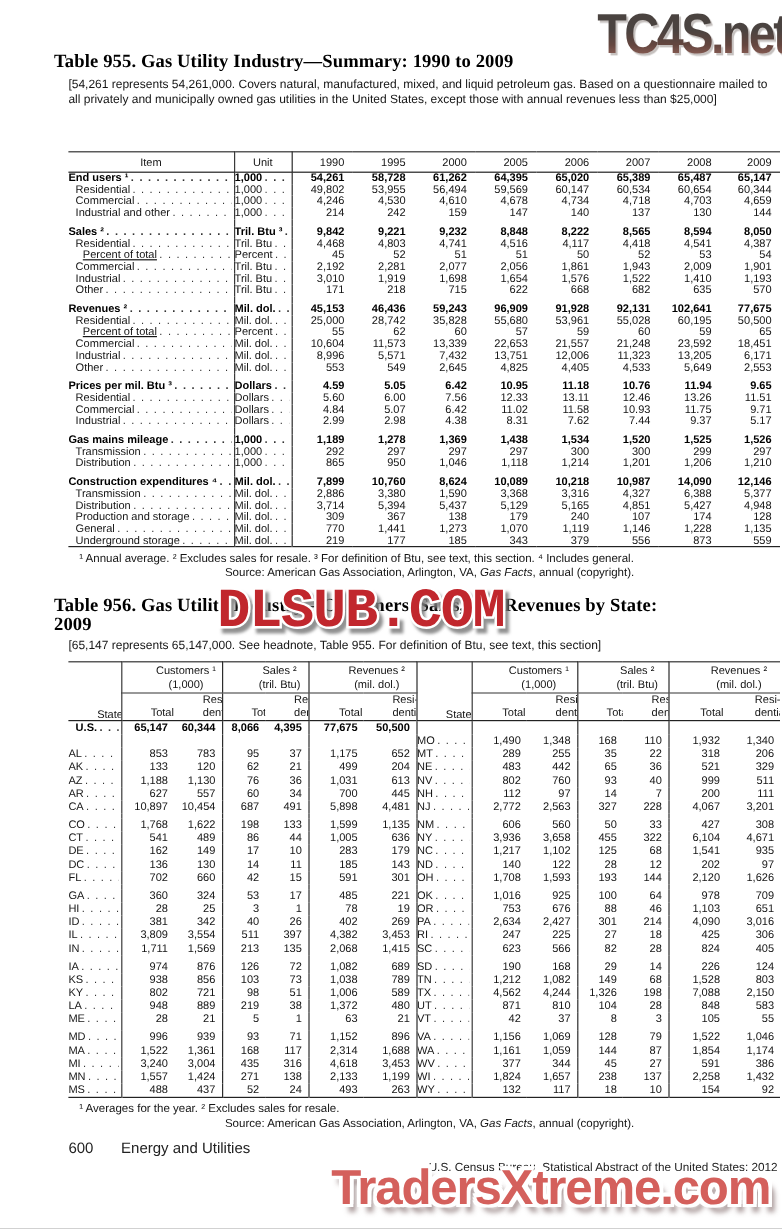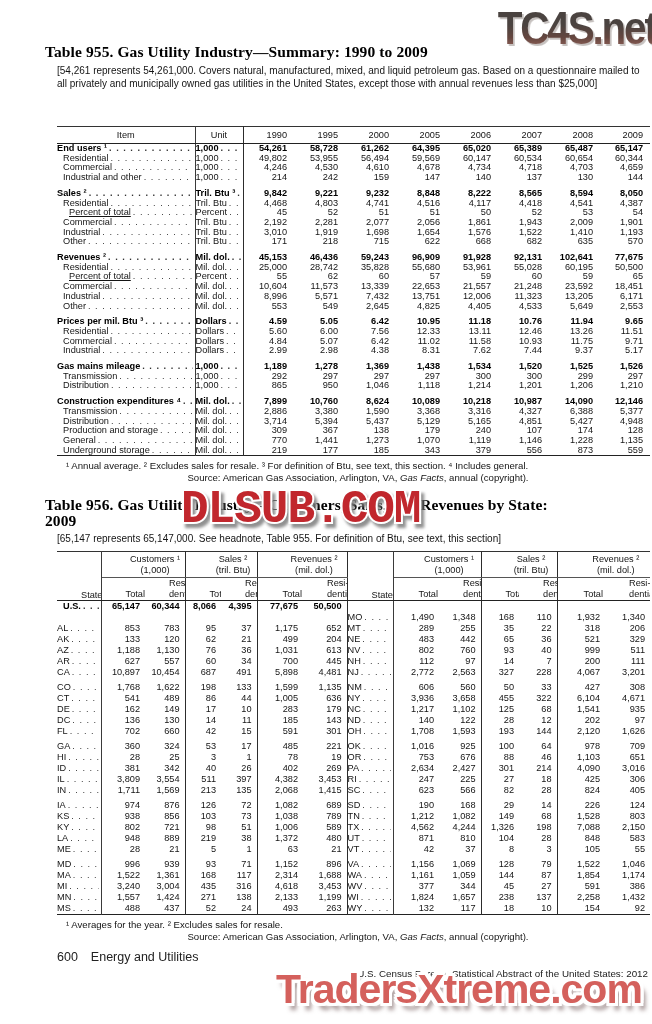--- a/index.html
+++ b/index.html
@@ -57,21 +57,21 @@
   #t956 td.num{padding-right:5px;}
   #t956{border-bottom:1.6px solid #222;}
   #t956 tr.sp td{height:4px;}
 
   
   .fn{font-size:9.6px;line-height:11.5px;padding-left:9px;margin-top:4px;color:#141414;}
   .src{font-size:9.6px;line-height:11.5px;padding-left:9px;color:#141414;text-align:center;}
 
   
   .footer-left{position:absolute;left:57px;top:950px;font-size:12.5px;color:#222;}
-  .footer-left .pgnum{margin-right:13px;}
+  .footer-left .pgnum{margin-right:23px;}
   .footer-right{position:absolute;right:4px;top:968px;font-size:9.8px;color:#222;}
 
   
   .wm{position:absolute;white-space:nowrap;z-index:6;pointer-events:none;}
   .wm-top{top:0px;right:-4px;font-family:"Liberation Sans",sans-serif;font-weight:900;
           font-size:47px;letter-spacing:-2.5px;transform:scaleX(.86);transform-origin:100% 0;
           background:linear-gradient(180deg,#4a4340 0%,#4a4340 45%,#64463f 68%,#96655c 90%,#a3736a 100%);
           -webkit-background-clip:text;background-clip:text;color:transparent;
           filter:drop-shadow(2px 2px 0 rgba(195,190,188,.95));}
   .wm-mid{left:181px;top:484px;font-family:Liberation Mono, monospace;font-weight:bold;

